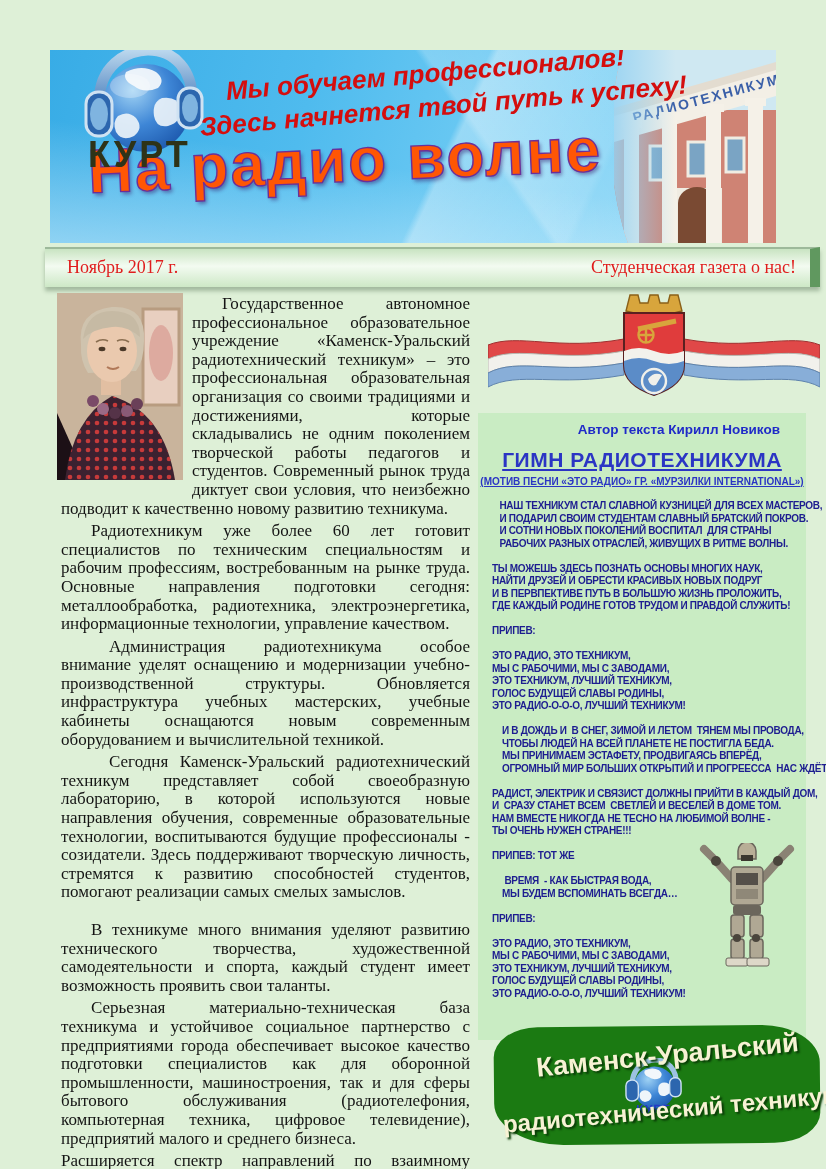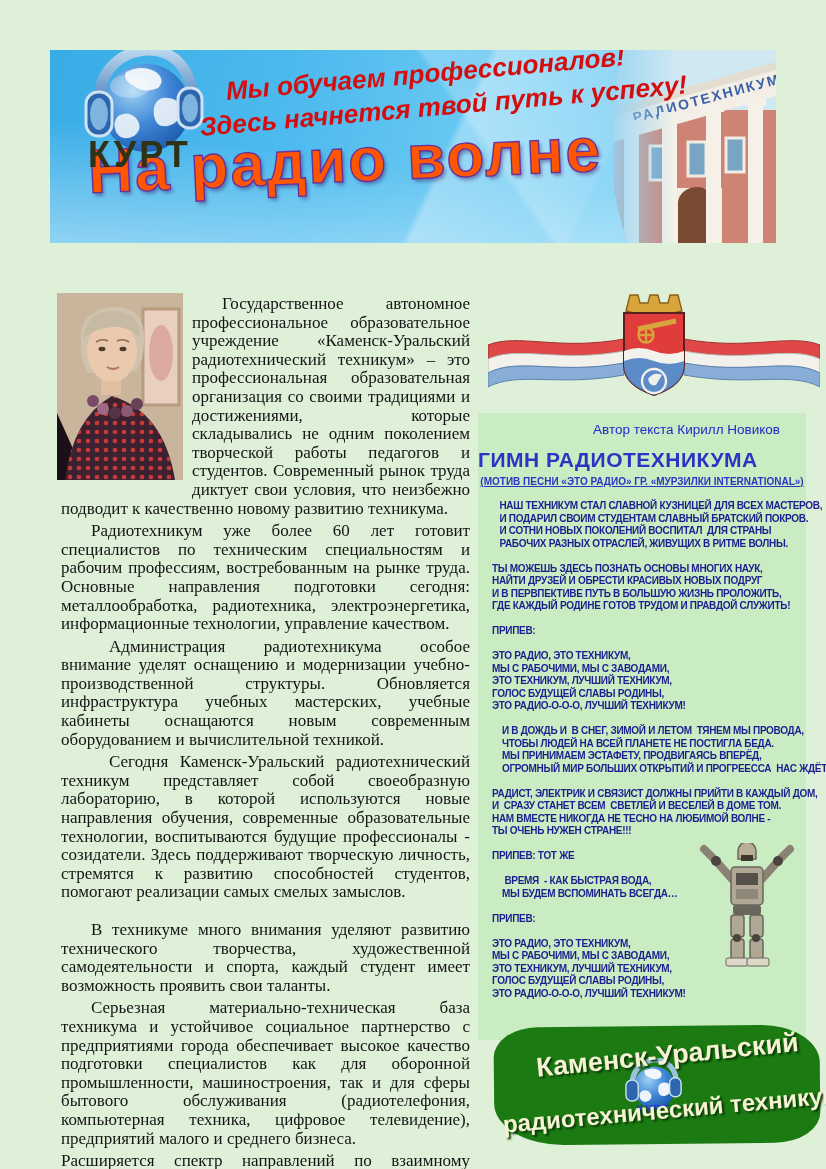--- a/index.html
+++ b/index.html
@@ -44,23 +44,23 @@
   .article p { margin:4px; }
   .article p.ind { text-indent:30px; }
   .article p.ind2 { text-indent:48px; }
   .article p.noind { text-indent:0; }
   .article p.gap { margin-top:19px; }
 
   
   .crest { position:absolute; left:488px; top:287px; width:332px; height:128px; }
   .hymn-panel { position:absolute; left:478px; top:413px; width:328px; height:627px; background:#c9ecc3; }
   .author { text-align:right; padding:9px 26px 0 0; font-family:"Liberation Sans",sans-serif;
-    font-weight:normal; font-size:13.5px; color:#1f2ac8; }
-  .hymn-title { text-align:left; margin-top:11px; font-family:"Liberation Sans",sans-serif;
-    font-weight:bold; font-size:21px; color:#2b35c4; letter-spacing:.5px; }
+    font-weight:bold; font-size:13.5px; color:#1f2ac8; }
+  .hymn-title { text-align:center; margin-top:11px; font-family:"Liberation Sans",sans-serif;
+    font-weight:bold; font-size:21px; color:#2b35c4; text-decoration:underline; letter-spacing:.5px; }
   .hymn-subtitle { text-align:center; margin-top:4px; font-family:"Liberation Sans",sans-serif;
     font-weight:bold; font-size:10px; color:#2b35c4;text-decoration:underline; }
   .hymn-lines { margin:13px 0 0 14px; font-family:"Liberation Sans",sans-serif; font-weight:bold;
     font-size:10px; letter-spacing:-0.3px; color:#1d1d90; }
   .hymn-line { min-height:12.5px; line-height:12.5px; white-space:pre; }
   .robot { position:absolute; left:216px; top:430px; width:106px; height:130px; }
 
   
   .banner { position:absolute; left:494px; top:1026px; width:326px; height:118px; background:#1b7a12;
     border-radius:44px 60px 46px 70px / 30px 38px 30px 42px; transform:rotate(-0.6deg); }
@@ -131,20 +131,24 @@
             <rect x="45" y="62" width="21" height="8"></rect>
           <rect x="92" y="58" width="15" height="135"></rect>
             <rect x="89" y="54" width="21" height="8"></rect>
           <rect x="134" y="52" width="15" height="141"></rect>
             <rect x="131" y="48" width="21" height="8"></rect>
         </g>
       </svg>
     </div>
   </div>
 
+  <div class="datebar">
+    <span class="date">Ноябрь  2017 г.</span>
+    <span class="tagline">Студенческая газета о нас!</span>
+  </div>
 
   <div class="article">
     <div class="portrait">
       <svg width="126" height="187" viewBox="0 0 126 187">
         <defs>
           <pattern id="dots" width="9" height="9" patternUnits="userSpaceOnUse">
             <circle cx="4" cy="4" r="2.3" fill="#c83a3a"></circle>
           </pattern>
         </defs>
         <rect width="126" height="187" fill="#c9b49c"></rect>

